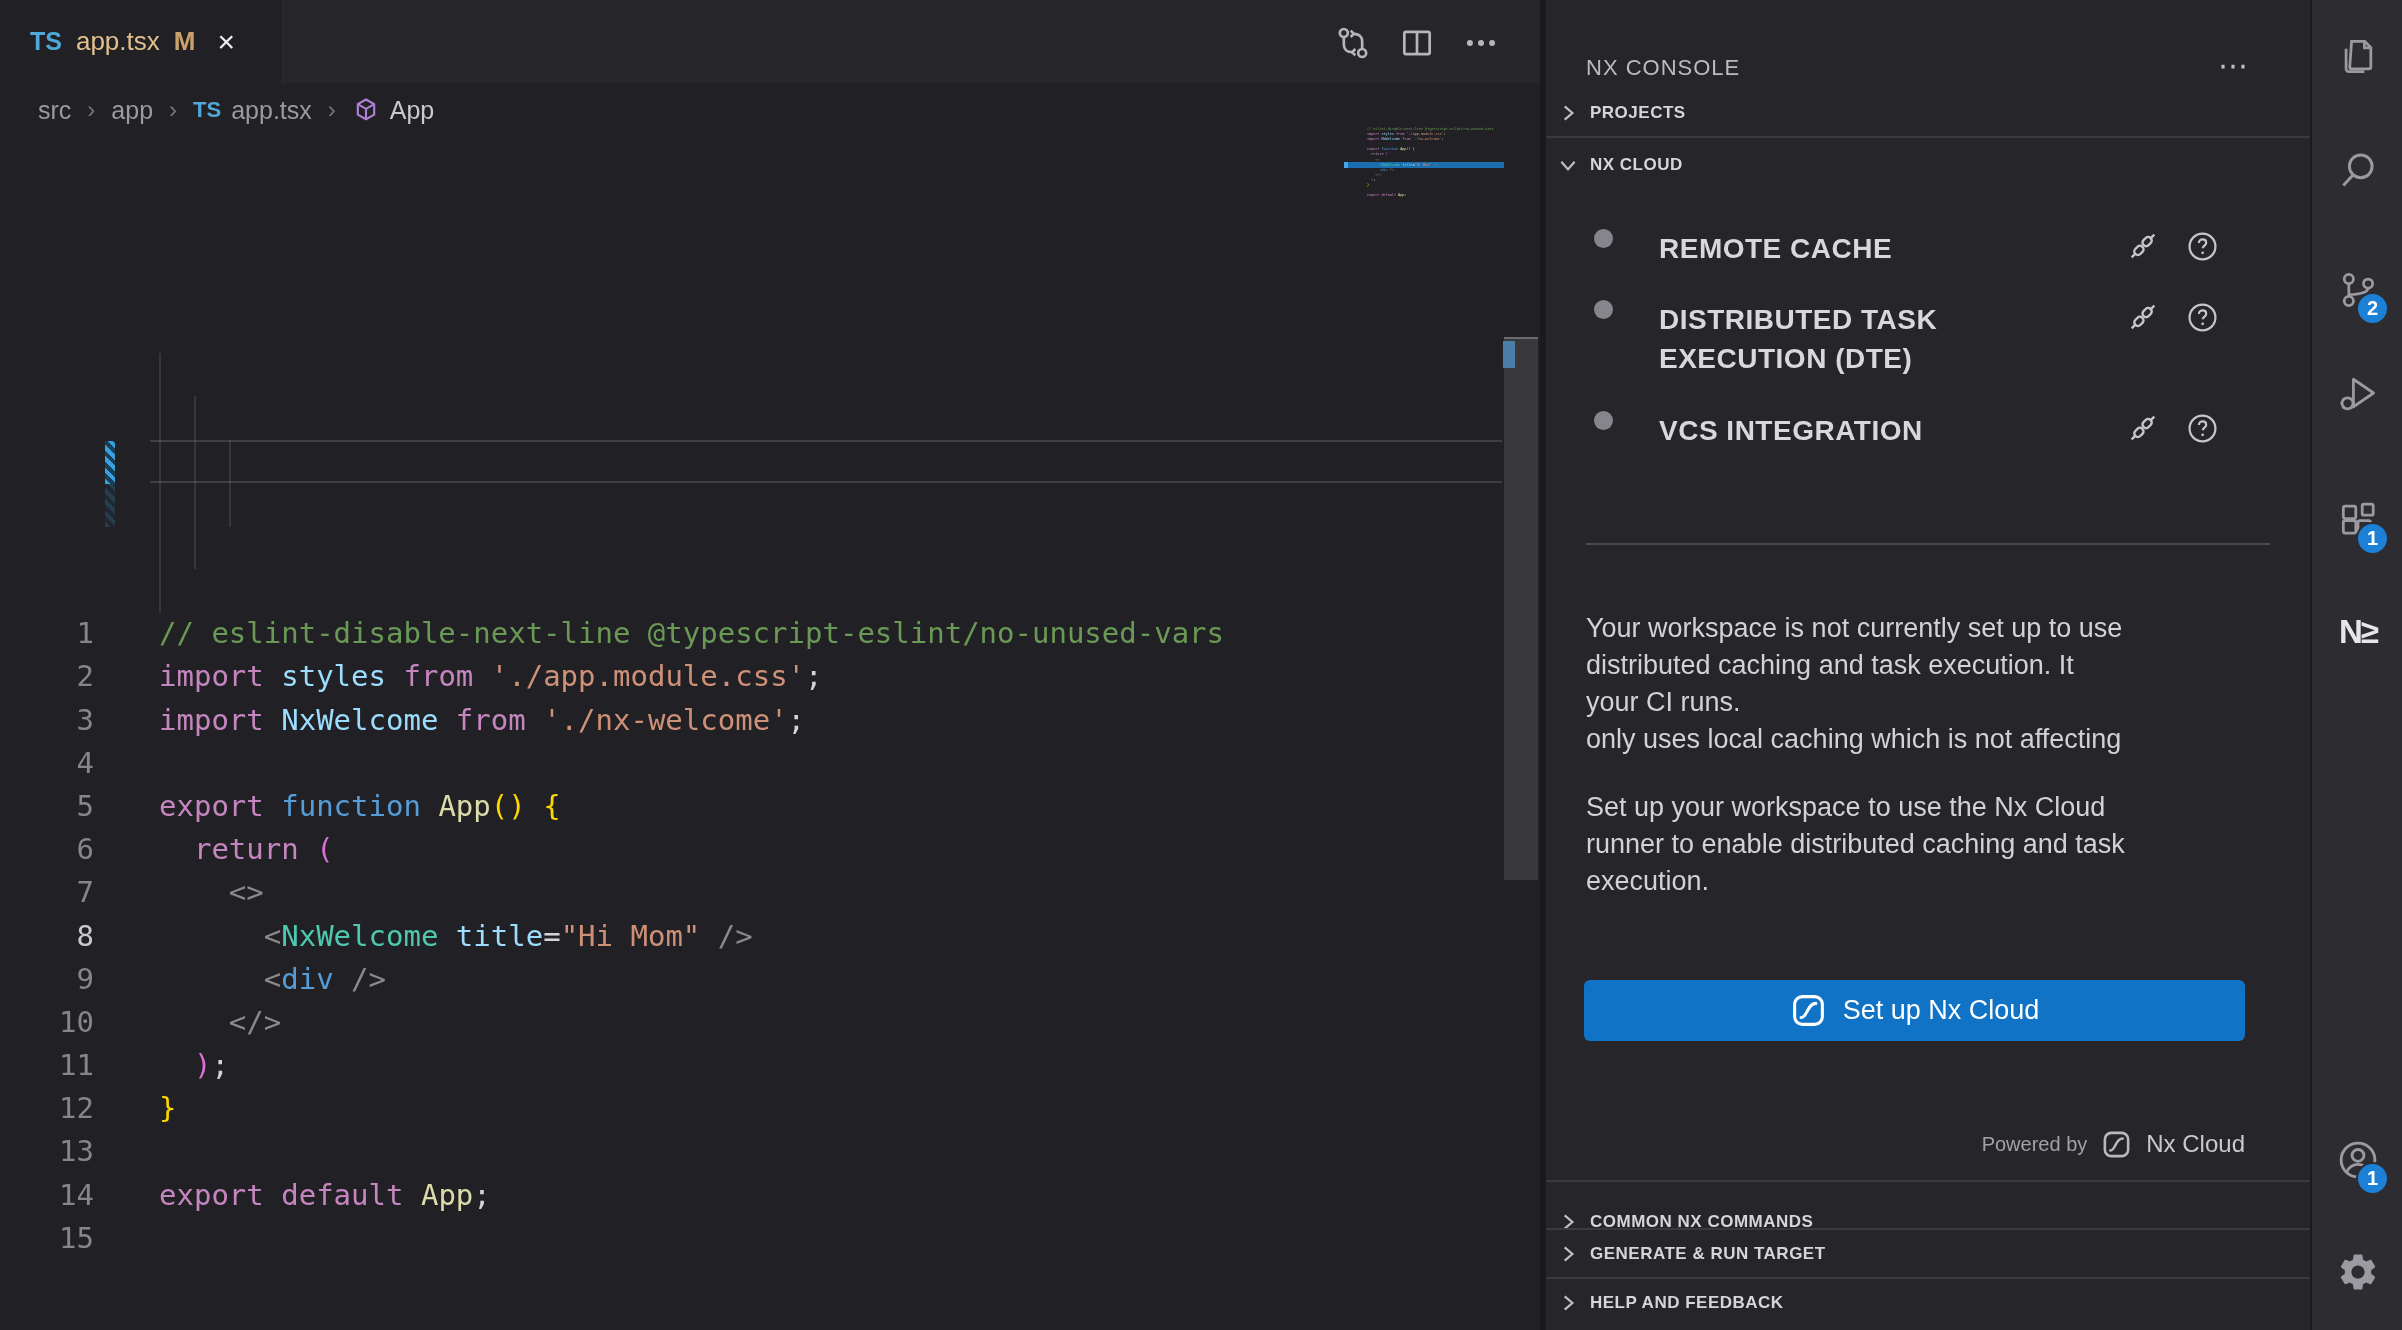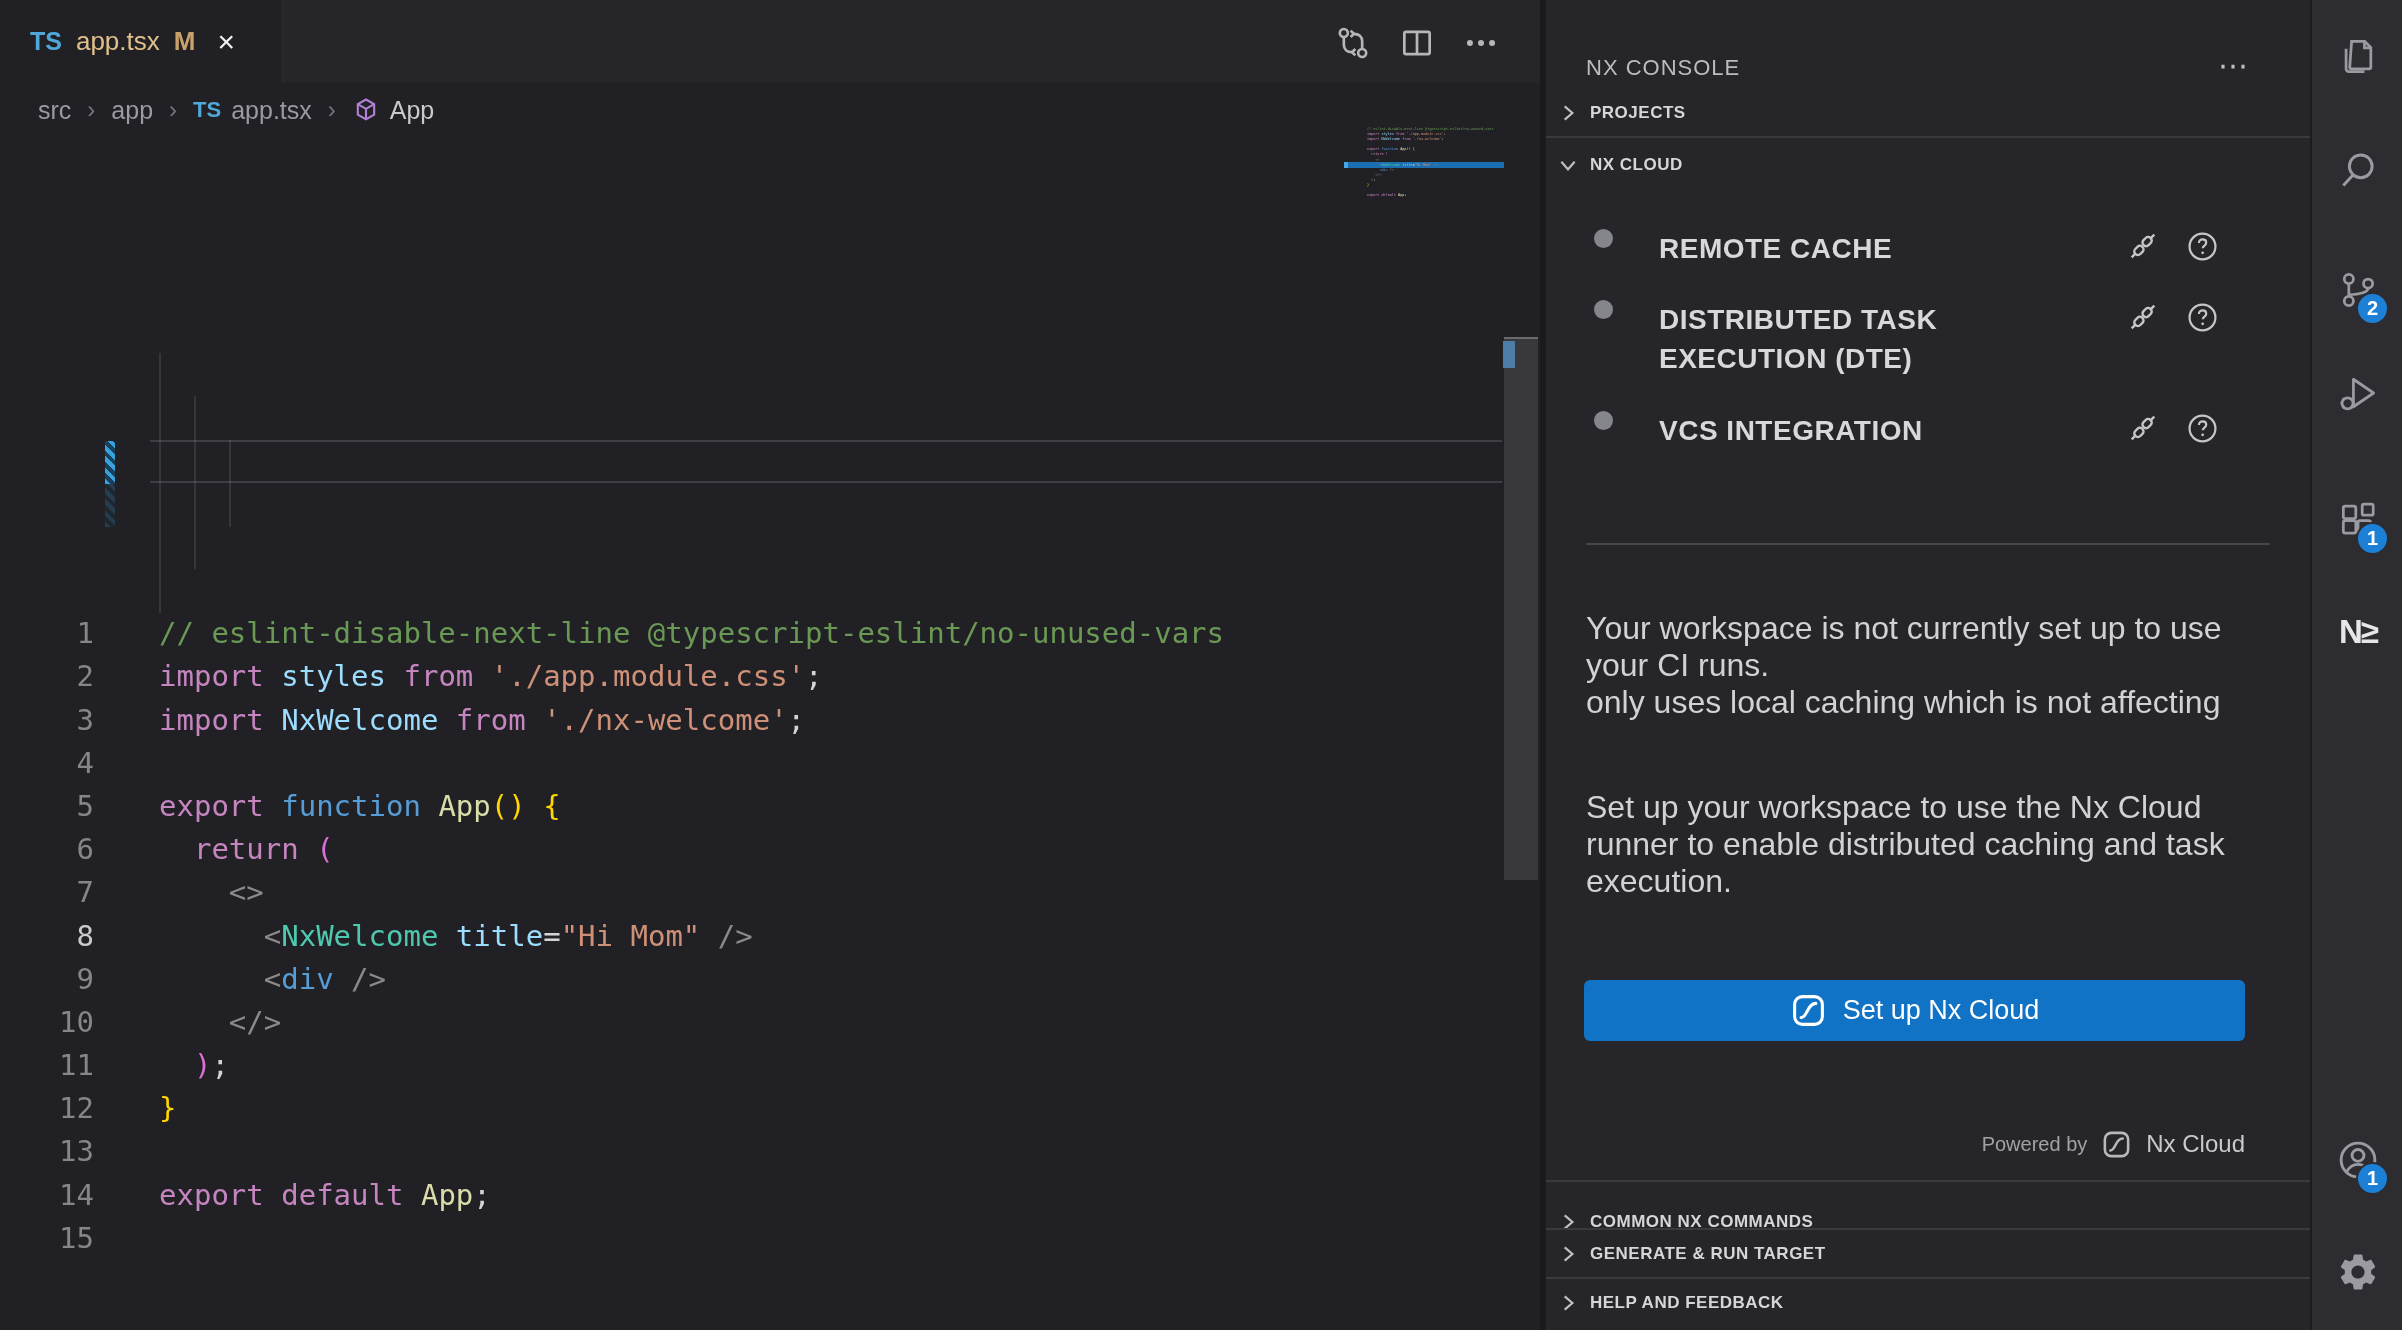--- a/index.html
+++ b/index.html
@@ -60,21 +60,21 @@
   .sect .chev{width:24px;height:24px;margin-left:10px;margin-right:10px;display:flex;align-items:center;justify-content:center;color:#c0c0c4;}
   .sect .slabel{font-weight:bold;font-size:17px;letter-spacing:.5px;color:#d6d6d9;}
   .divider{position:absolute;left:0;width:764px;height:2px;background:#39393e;}
   .divider.inset{left:40px;width:684px;background:#47474c;height:1.5px;}
 
   .feature{position:absolute;left:40px;width:700px;display:flex;align-items:flex-start;}
   .feature .dot{width:19px;height:19px;border-radius:50%;background:#85858c;flex:none;margin-left:8px;}
   .feature .flabel{margin-left:46px;font-weight:bold;font-size:28px;line-height:39px;letter-spacing:.5px;color:#d8d8da;width:430px;}
   .feature .ficons{position:absolute;left:540px;display:flex;gap:26px;align-items:center;color:#c6c6ca;}
 
-  .para{position:absolute;left:40px;width:690px;font-size:32px;line-height:37px;color:#d2d2d6;}
+  .para{position:absolute;left:40px;width:690px;font-size:27px;line-height:37px;color:#d2d2d6;}
 
   .setup-btn{position:absolute;left:38px;top:980px;width:661px;height:61px;border-radius:6px;
              background:#1173c5;display:flex;align-items:center;justify-content:center;gap:16px;
              color:#fff;font-size:27px;border:none;}
   .powered{position:absolute;left:0;top:1122px;width:699px;height:44px;display:flex;
            align-items:center;justify-content:flex-end;gap:14px;}
   .powered .p1{font-size:20px;color:#a2a2a6;}
   .powered .p2{font-size:24px;color:#c9c9cd;}
   .powered .plogo{color:#b9b9bd;display:flex;}
 
@@ -258,20 +258,21 @@
             </span>
           </span>
         </div>
       </div>
 
     <div class="divider inset" style="top:543px;"></div>
 
     <div id="paragraphs">
         <div class="para" style="top: 610px;">
           <div>Your workspace is not currently set up to use</div>
+          <div>distributed caching and task execution. It</div>
           <div>your CI runs.</div>
           <div>only uses local caching which is not affecting</div>
         </div>
         <div class="para" style="top: 789px;">
           <div>Set up your workspace to use the Nx Cloud</div>
           <div>runner to enable distributed caching and task</div>
           <div>execution.</div>
         </div>
       </div>
 

